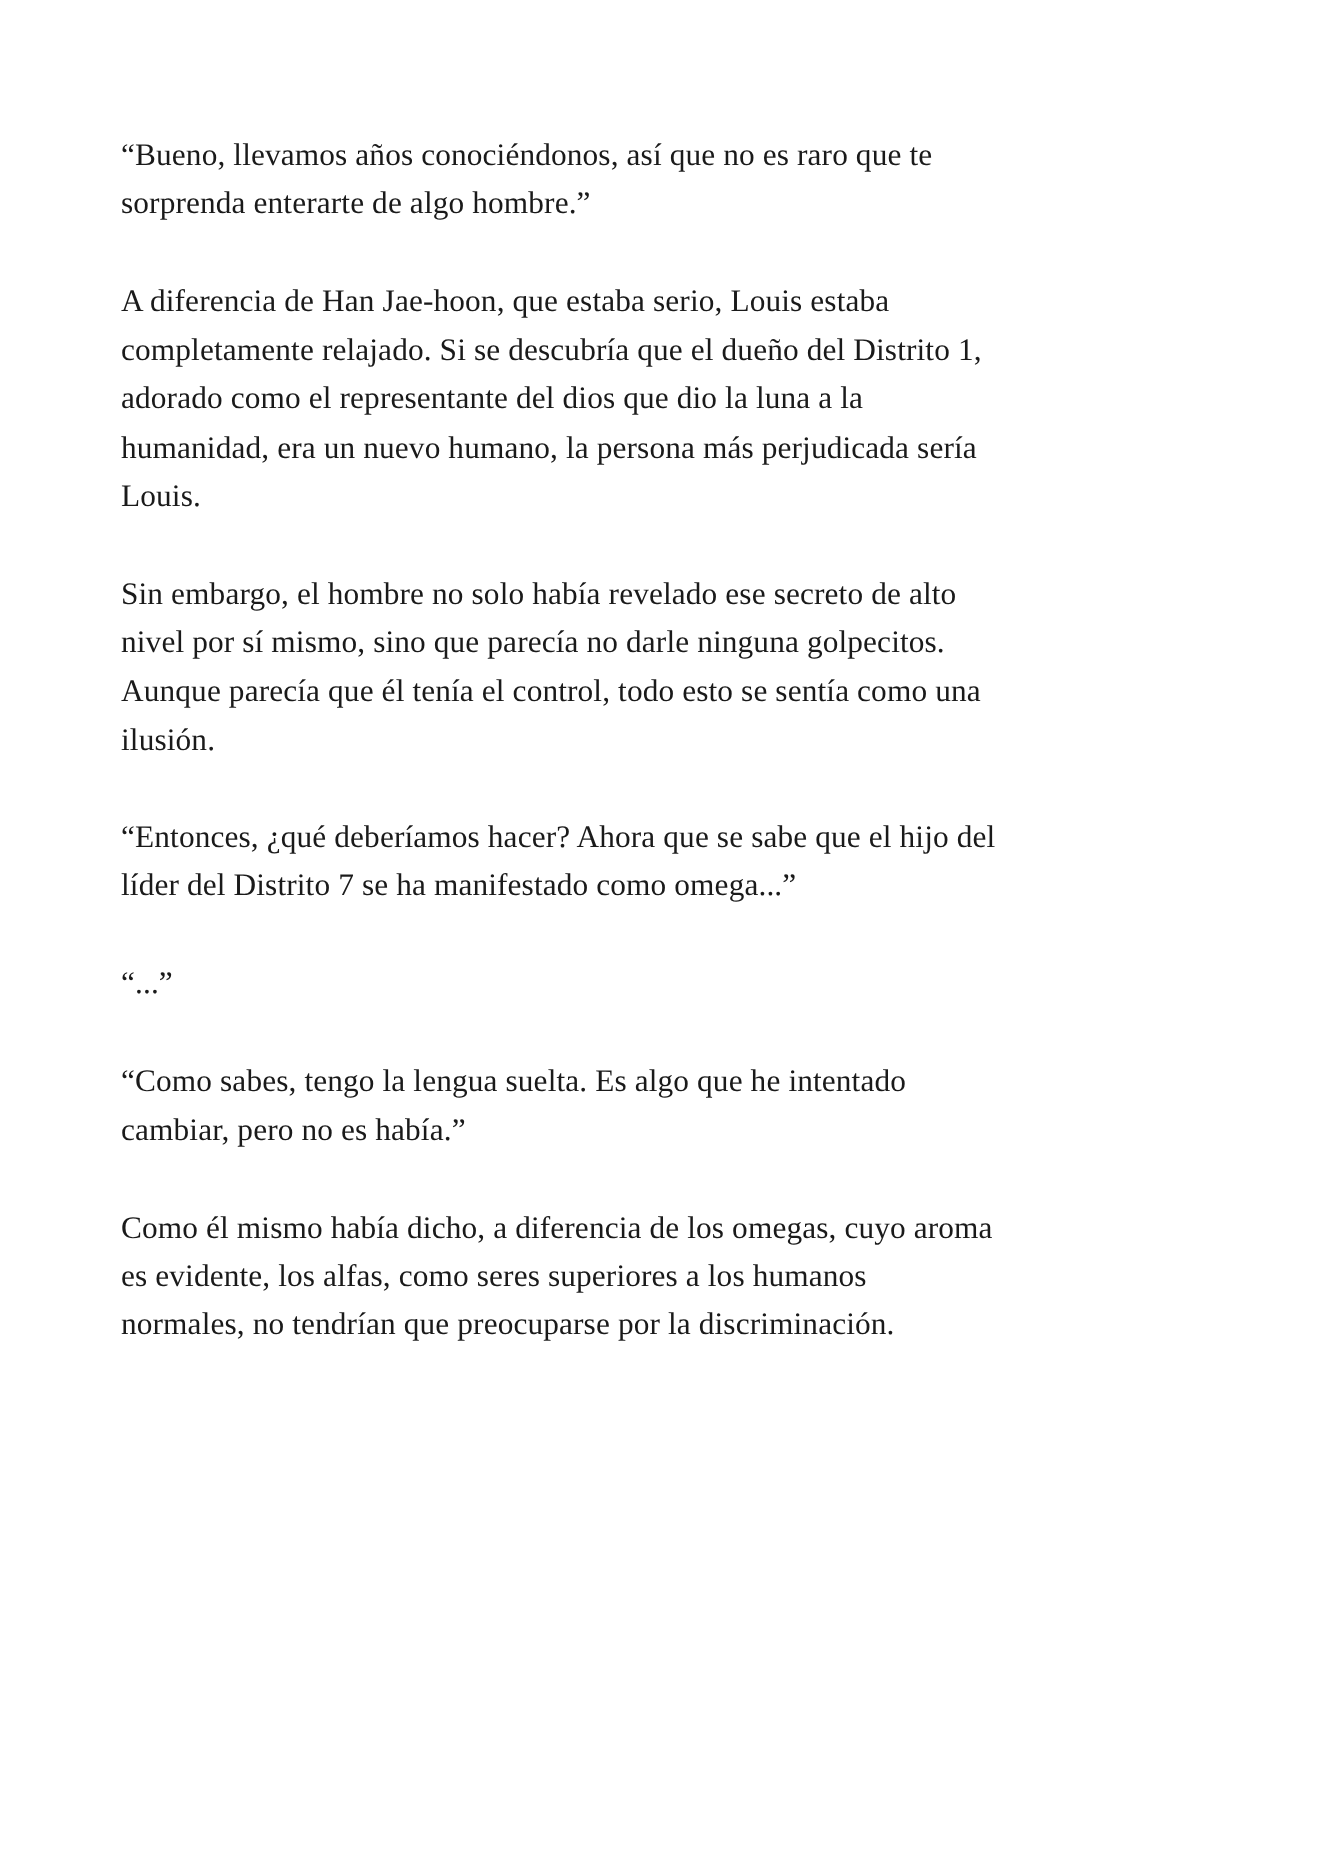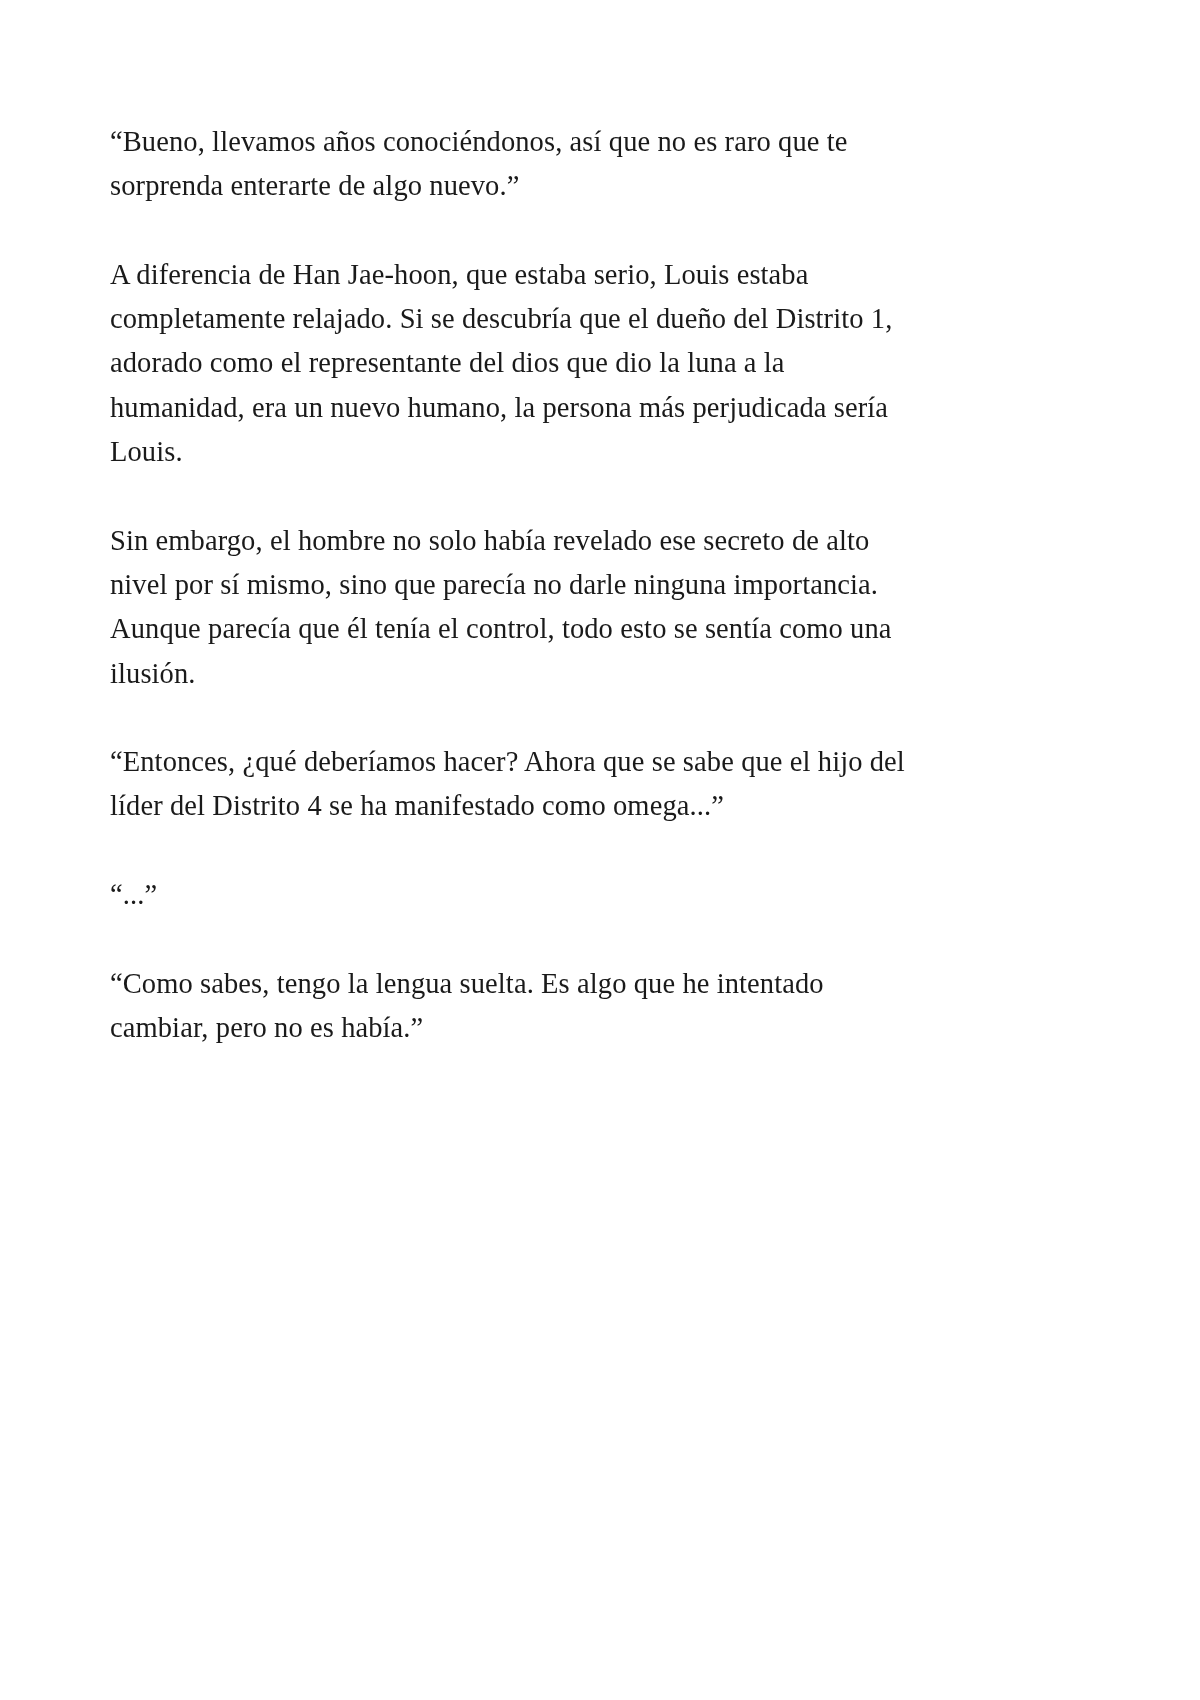--- a/index.html
+++ b/index.html
@@ -27,28 +27,31 @@
     .para {
       margin: 0 0 44.3px 0;
       white-space: pre-line;
     }
   </style>
 </head>
 <body>
 
 <div class="page">
   <p class="para">“Bueno, llevamos años conociéndonos, así que no es raro que te
-sorprenda enterarte de algo nuevo.”</p>
+sorprenda enterarte de algo hombre.”</p>
   <p class="para">A diferencia de Han Jae-hoon, que estaba serio, Louis estaba
 completamente relajado. Si se descubría que el dueño del Distrito 1,
 adorado como el representante del dios que dio la luna a la
 humanidad, era un nuevo humano, la persona más perjudicada sería
 Louis.</p>
   <p class="para">Sin embargo, el hombre no solo había revelado ese secreto de alto
-nivel por sí mismo, sino que parecía no darle ninguna importancia.
+nivel por sí mismo, sino que parecía no darle ninguna golpecitos.
 Aunque parecía que él tenía el control, todo esto se sentía como una
 ilusión.</p>
   <p class="para">“Entonces, ¿qué deberíamos hacer? Ahora que se sabe que el hijo del
-líder del Distrito 4 se ha manifestado como omega...”</p>
+líder del Distrito 7 se ha manifestado como omega...”</p>
   <p class="para">“...”</p>
   <p class="para">“Como sabes, tengo la lengua suelta. Es algo que he intentado
 cambiar, pero no es había.”</p>
+  <p class="para">Como él mismo había dicho, a diferencia de los omegas, cuyo aroma
+es evidente, los alfas, como seres superiores a los humanos
+normales, no tendrían que preocuparse por la discriminación.</p>
 </div>
 
 </body></html>

